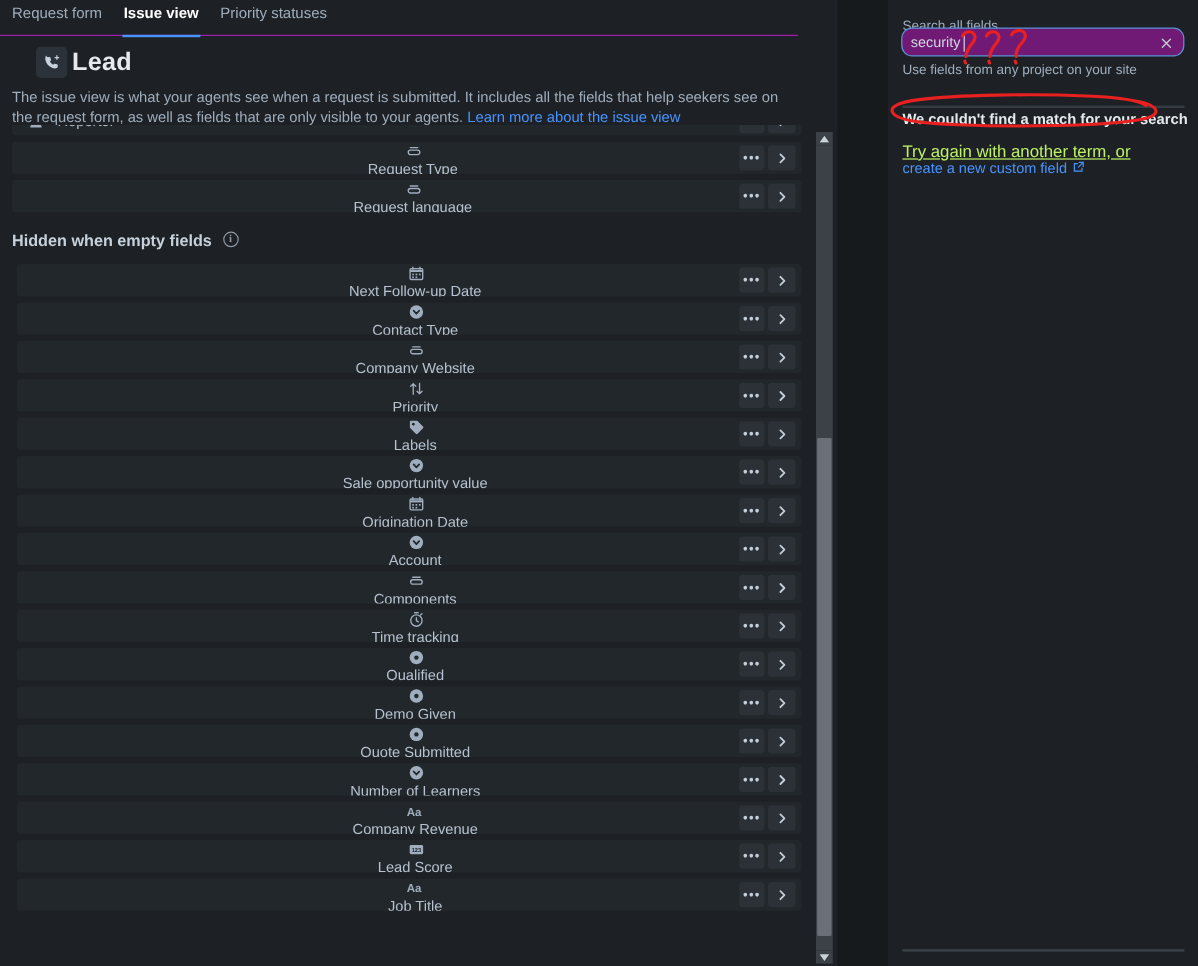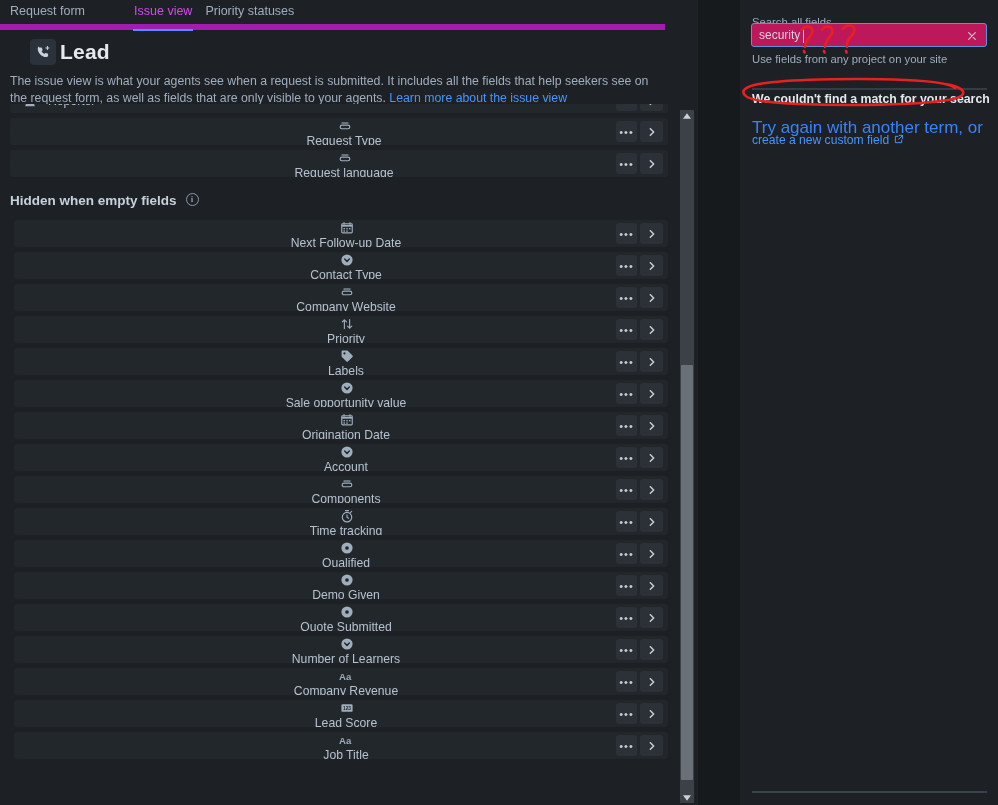--- a/index.html
+++ b/index.html
@@ -14,30 +14,30 @@
 
   
   #main-col {
     position: absolute; left: 0; top: 0; width: 698px; height: 805px;
     background: #1d2125;
   }
 
   
   #tabbar {
     position: absolute; left: 0; top: 0; width: 665px; height: 30px;
-    border-bottom: 6px solid #a21caf;
-    display: flex; align-items: flex-start; gap: 11px;
+    border-bottom: 1px solid #a21caf;
+    display: flex; align-items: flex-start; gap: 16px;
     padding-left: 9px;
   }
   .tab {
     font-size: 12.5px; color: #9fadbc; line-height: 22px;
     padding: 0 1px 7px 1px; cursor: pointer; white-space: nowrap;
     border-bottom: 2px solid transparent; margin-bottom: -1px;
   }
-  .tab.active { color: #d946ef; border-bottom-color: #4794ff; font-weight: 400; margin-left: 36px; }
+  .tab.active { color: #ffffff; border-bottom-color: #4794ff; font-weight: 700; }
 
   
   #title-row {
     position: absolute; left: 10px; top: 39px;
     display: flex; align-items: center; gap: 4px; padding-left: 20px;
   }
   #lead-icon {
     width: 26px; height: 26px; border-radius: 4px; background: #2c3239;
     display: flex; align-items: center; justify-content: center;
   }
@@ -122,40 +122,40 @@
   #gutter { position:absolute; left:698px; top:0; width:42px; height:805px; background:#161a1d; }
 
   
   #right-panel {
     position: absolute; left: 740px; top: 0; width: 258px; height: 805px;
     background: #1d2125;
   }
   #search-label { position:absolute; left:12px; top:16px; font-size:11.3px; color:#9fadbc; }
   #search-box {
     position:absolute; left:11px; top:23px; width:236px; height:24px;
-    background:#be185d; border:1.6px solid #5d92d6; border-radius:3px;
+    background:#701a75; border:1.6px solid #5d92d6; border-radius:9px;
   }
   #search-value {
     position:absolute; left:7px; top:4px; font-size:12px; color:#cfd8e2;
   }
   #search-caret {
     position:absolute; left:51px; top:4px; width:1px; height:15px; background:#cfd8e2;
   }
   #search-clear {
     position:absolute; right:5px; top:3px; width:18px; height:17px;
     display:flex; align-items:center; justify-content:center;
     color:#c0cad4; font-size:13px; cursor:pointer;
   }
   #search-hint { position:absolute; left:12px; top:53px; font-size:11.3px; color:#9fadbc; }
   #panel-divider { position:absolute; left:12px; top:88px; width:235px; height:2px; background:#363c43; }
   #no-match {
     position:absolute; left:12px; top:92px; width:240px;
     font-size:12.3px; font-weight:700; color:#e4e9ee;
   }
-  #try-again { position:absolute; left:12px; top:118px; font-size:17px; color:#3b82f6; }
+  #try-again { position:absolute; left:12px; top:118px; font-size:14px; color:#bef264;text-decoration:underline; }
   #create-link {
     position:absolute; left:12px; top:133px; font-size:12.1px; color:#4794ff;
     display:flex; align-items:center; gap:5px; cursor:pointer;
   }
   #bottom-divider { position:absolute; left:12px; top:791px; width:235px; height:2px; background:#3a4149; }
 
   
   #annot { position:absolute; left:0; top:0; width:998px; height:805px; pointer-events:none; }
 </style>
 </head>

